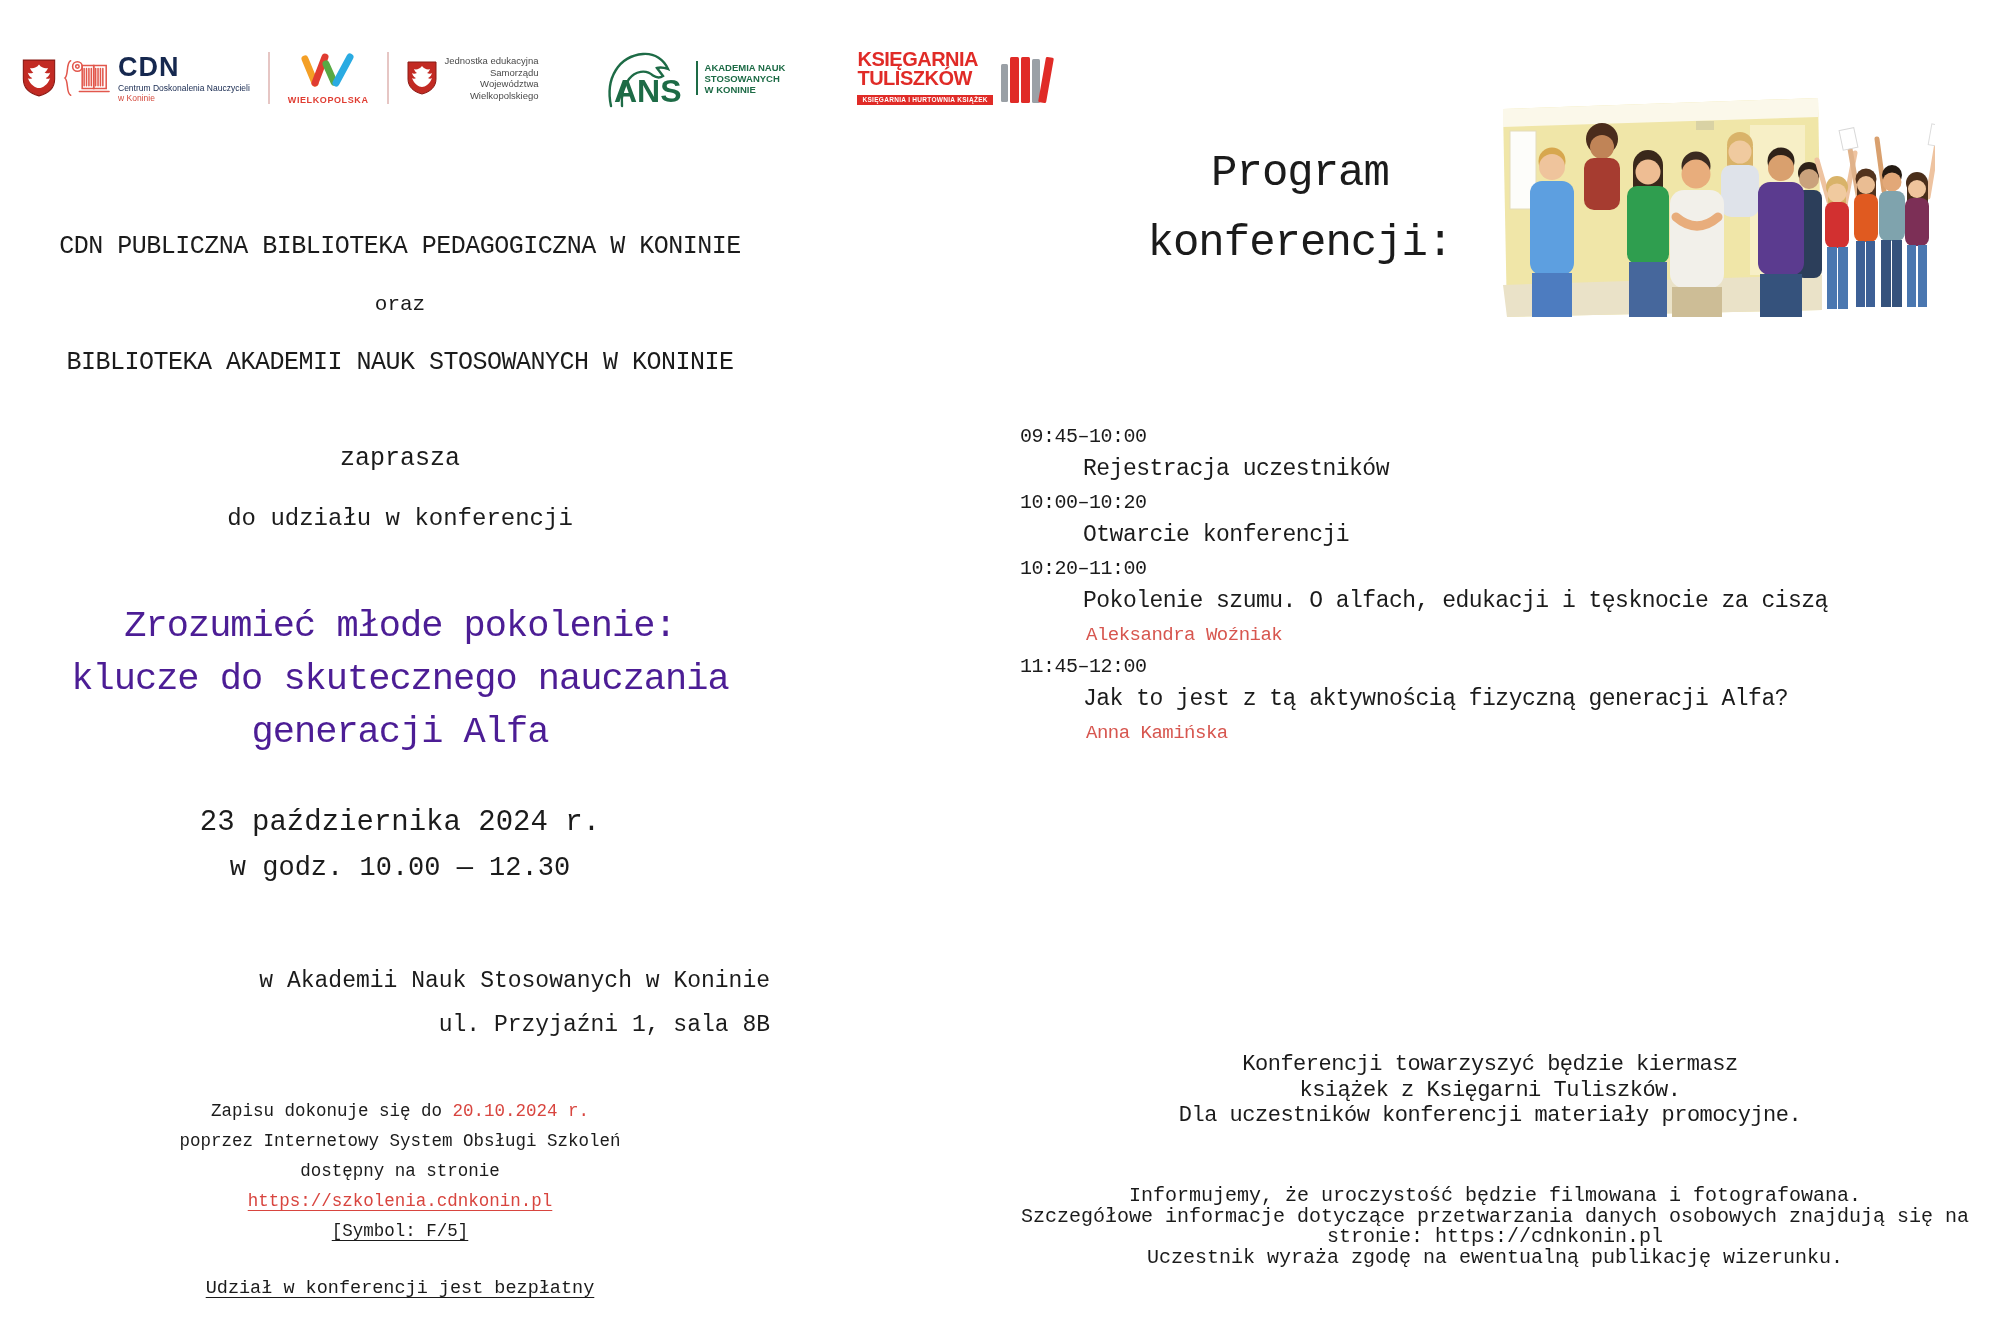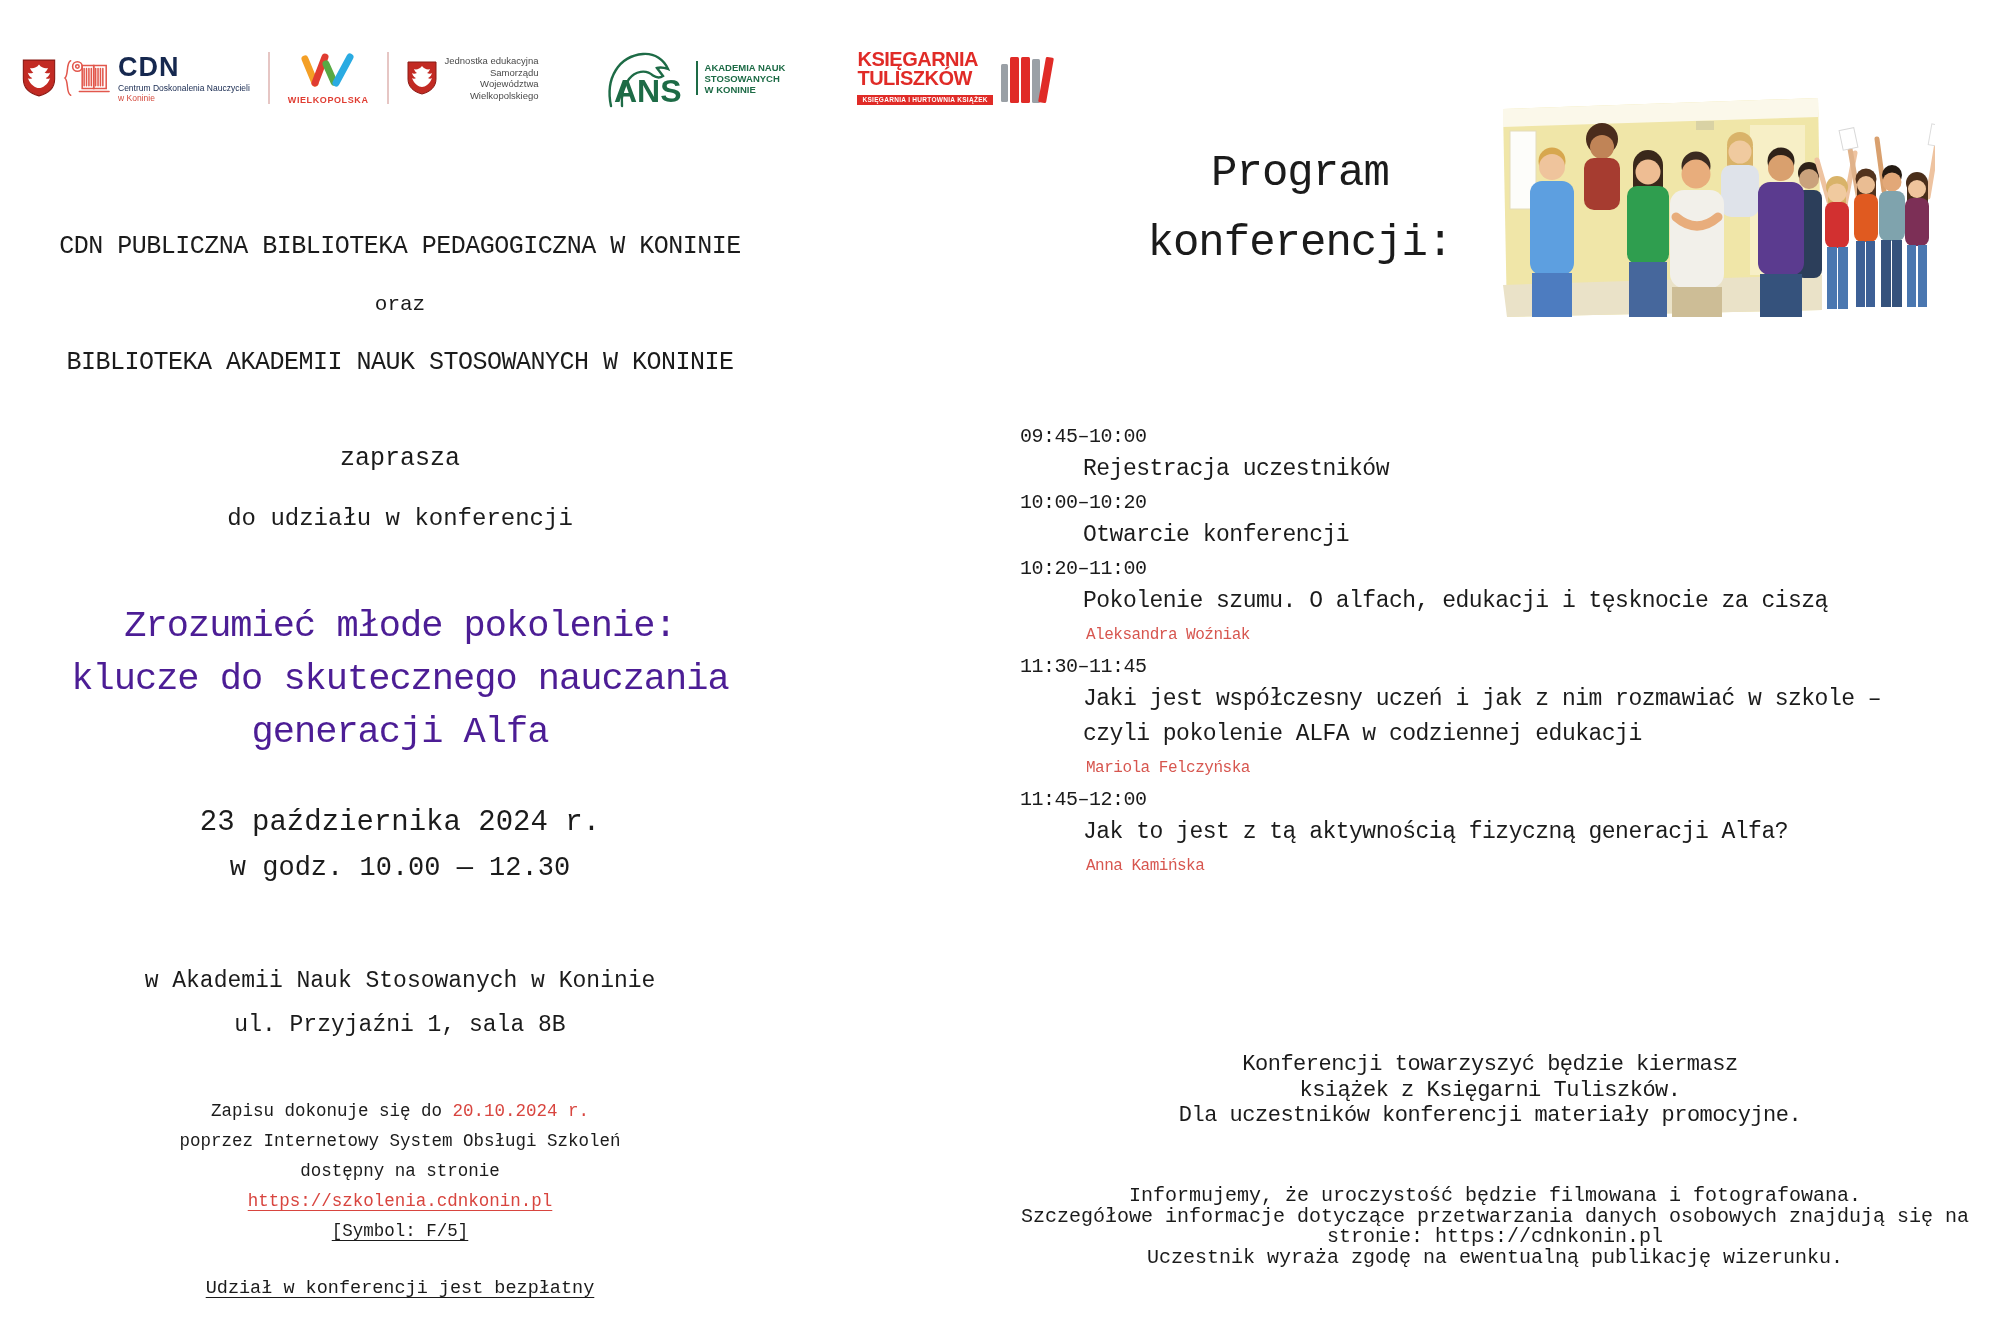--- a/index.html
+++ b/index.html
@@ -34,36 +34,36 @@
   .org-line { font-size:25px; line-height:30px; letter-spacing:-.5px; }
   .org-connector { font-size:21px; line-height:26px; margin-top:30px; }
   .org-line2 { margin-top:30px; }
   .invite-block { top:443px; }
   .invite-1 { font-size:25px; line-height:31px; }
   .invite-2 { font-size:24px; line-height:30px; margin-top:30px; }
   .title-block { top:600px; color:#4c1d95; font-size:37px; line-height:53px; letter-spacing:-1px; }
   .when-block { top:806px; }
   .when-date { font-size:29px; line-height:34px; }
   .when-time { font-size:27px; line-height:32px; margin-top:12px; }
-  .where-block { top:966px; font-size:23px; line-height:30px; }
+  .where-block { top:966px; font-size:23px; line-height:30px;text-align:right; }
   .where-2 { margin-top:14px; }
   .reg-block { top:1096px; font-size:17.5px; line-height:30px; }
   .reg-red { color:#d8453f; }
   .reg-url { color:#d8453f; text-decoration:underline; text-underline-offset:4px; cursor:pointer; }
   .reg-symbol { text-decoration:underline; text-underline-offset:4px; }
   .free-note { top:1278px; font-size:18.5px; text-decoration:underline; text-underline-offset:4px; }
 
   
   .prog-heading { position:absolute; left:1080px; top:138px; width:440px; text-align:center;
                   font-size:44px; line-height:70px; letter-spacing:-1px; }
   .photo-wrap { position:absolute; left:1500px; top:95px; width:435px; height:225px; }
   .schedule { position:absolute; left:1020px; top:421px; width:950px; }
   .sch-time { font-size:20px; line-height:31px; letter-spacing:-.5px; }
   .sch-title { margin-left:63px; font-size:23px; line-height:35px; max-width:850px; letter-spacing:-.5px; }
-  .sch-speaker { margin-left:66px; font-size:16px; line-height:32px; color:#d7564f; letter-spacing:-.5px; }
+  .sch-speaker { margin-left:66px; font-size:19px; line-height:32px; color:#d7564f; letter-spacing:-.5px; }
   .fair-note { position:absolute; left:1020px; top:1052px; width:940px; text-align:center;
                font-size:22px; line-height:25.5px; letter-spacing:-.5px; }
   .legal { position:absolute; left:1010px; top:1186px; width:970px; text-align:center;
            font-size:20px; line-height:20.5px; }
 </style>
 </head>
 <body>
 
 <div class="poster">
 
@@ -274,25 +274,20 @@
     <div>
       <div class="sch-time">10:00–10:20</div>
       <div class="sch-title">Otwarcie konferencji</div>
     </div>
     <div>
       <div class="sch-time">10:20–11:00</div>
       <div class="sch-title">Pokolenie szumu. O alfach, edukacji i tęsknocie za ciszą</div>
       <div class="sch-speaker">Aleksandra Woźniak</div>
     </div>
     <div>
-      <div class="sch-time">11:30–11:45</div>
-      <div class="sch-title">Jaki jest współczesny uczeń i jak z nim rozmawiać w szkole – czyli pokolenie ALFA w codziennej edukacji</div>
-      <div class="sch-speaker">Mariola Felczyńska</div>
-    </div>
-    <div>
       <div class="sch-time">11:45–12:00</div>
       <div class="sch-title">Jak to jest z tą aktywnością fizyczną generacji Alfa?</div>
       <div class="sch-speaker">Anna Kamińska</div>
     </div>
   </div>
 
   <div class="fair-note">
     <div>Konferencji towarzyszyć będzie kiermasz</div>
     <div>książek z Księgarni Tuliszków.</div>
     <div>Dla uczestników konferencji materiały promocyjne.</div>

